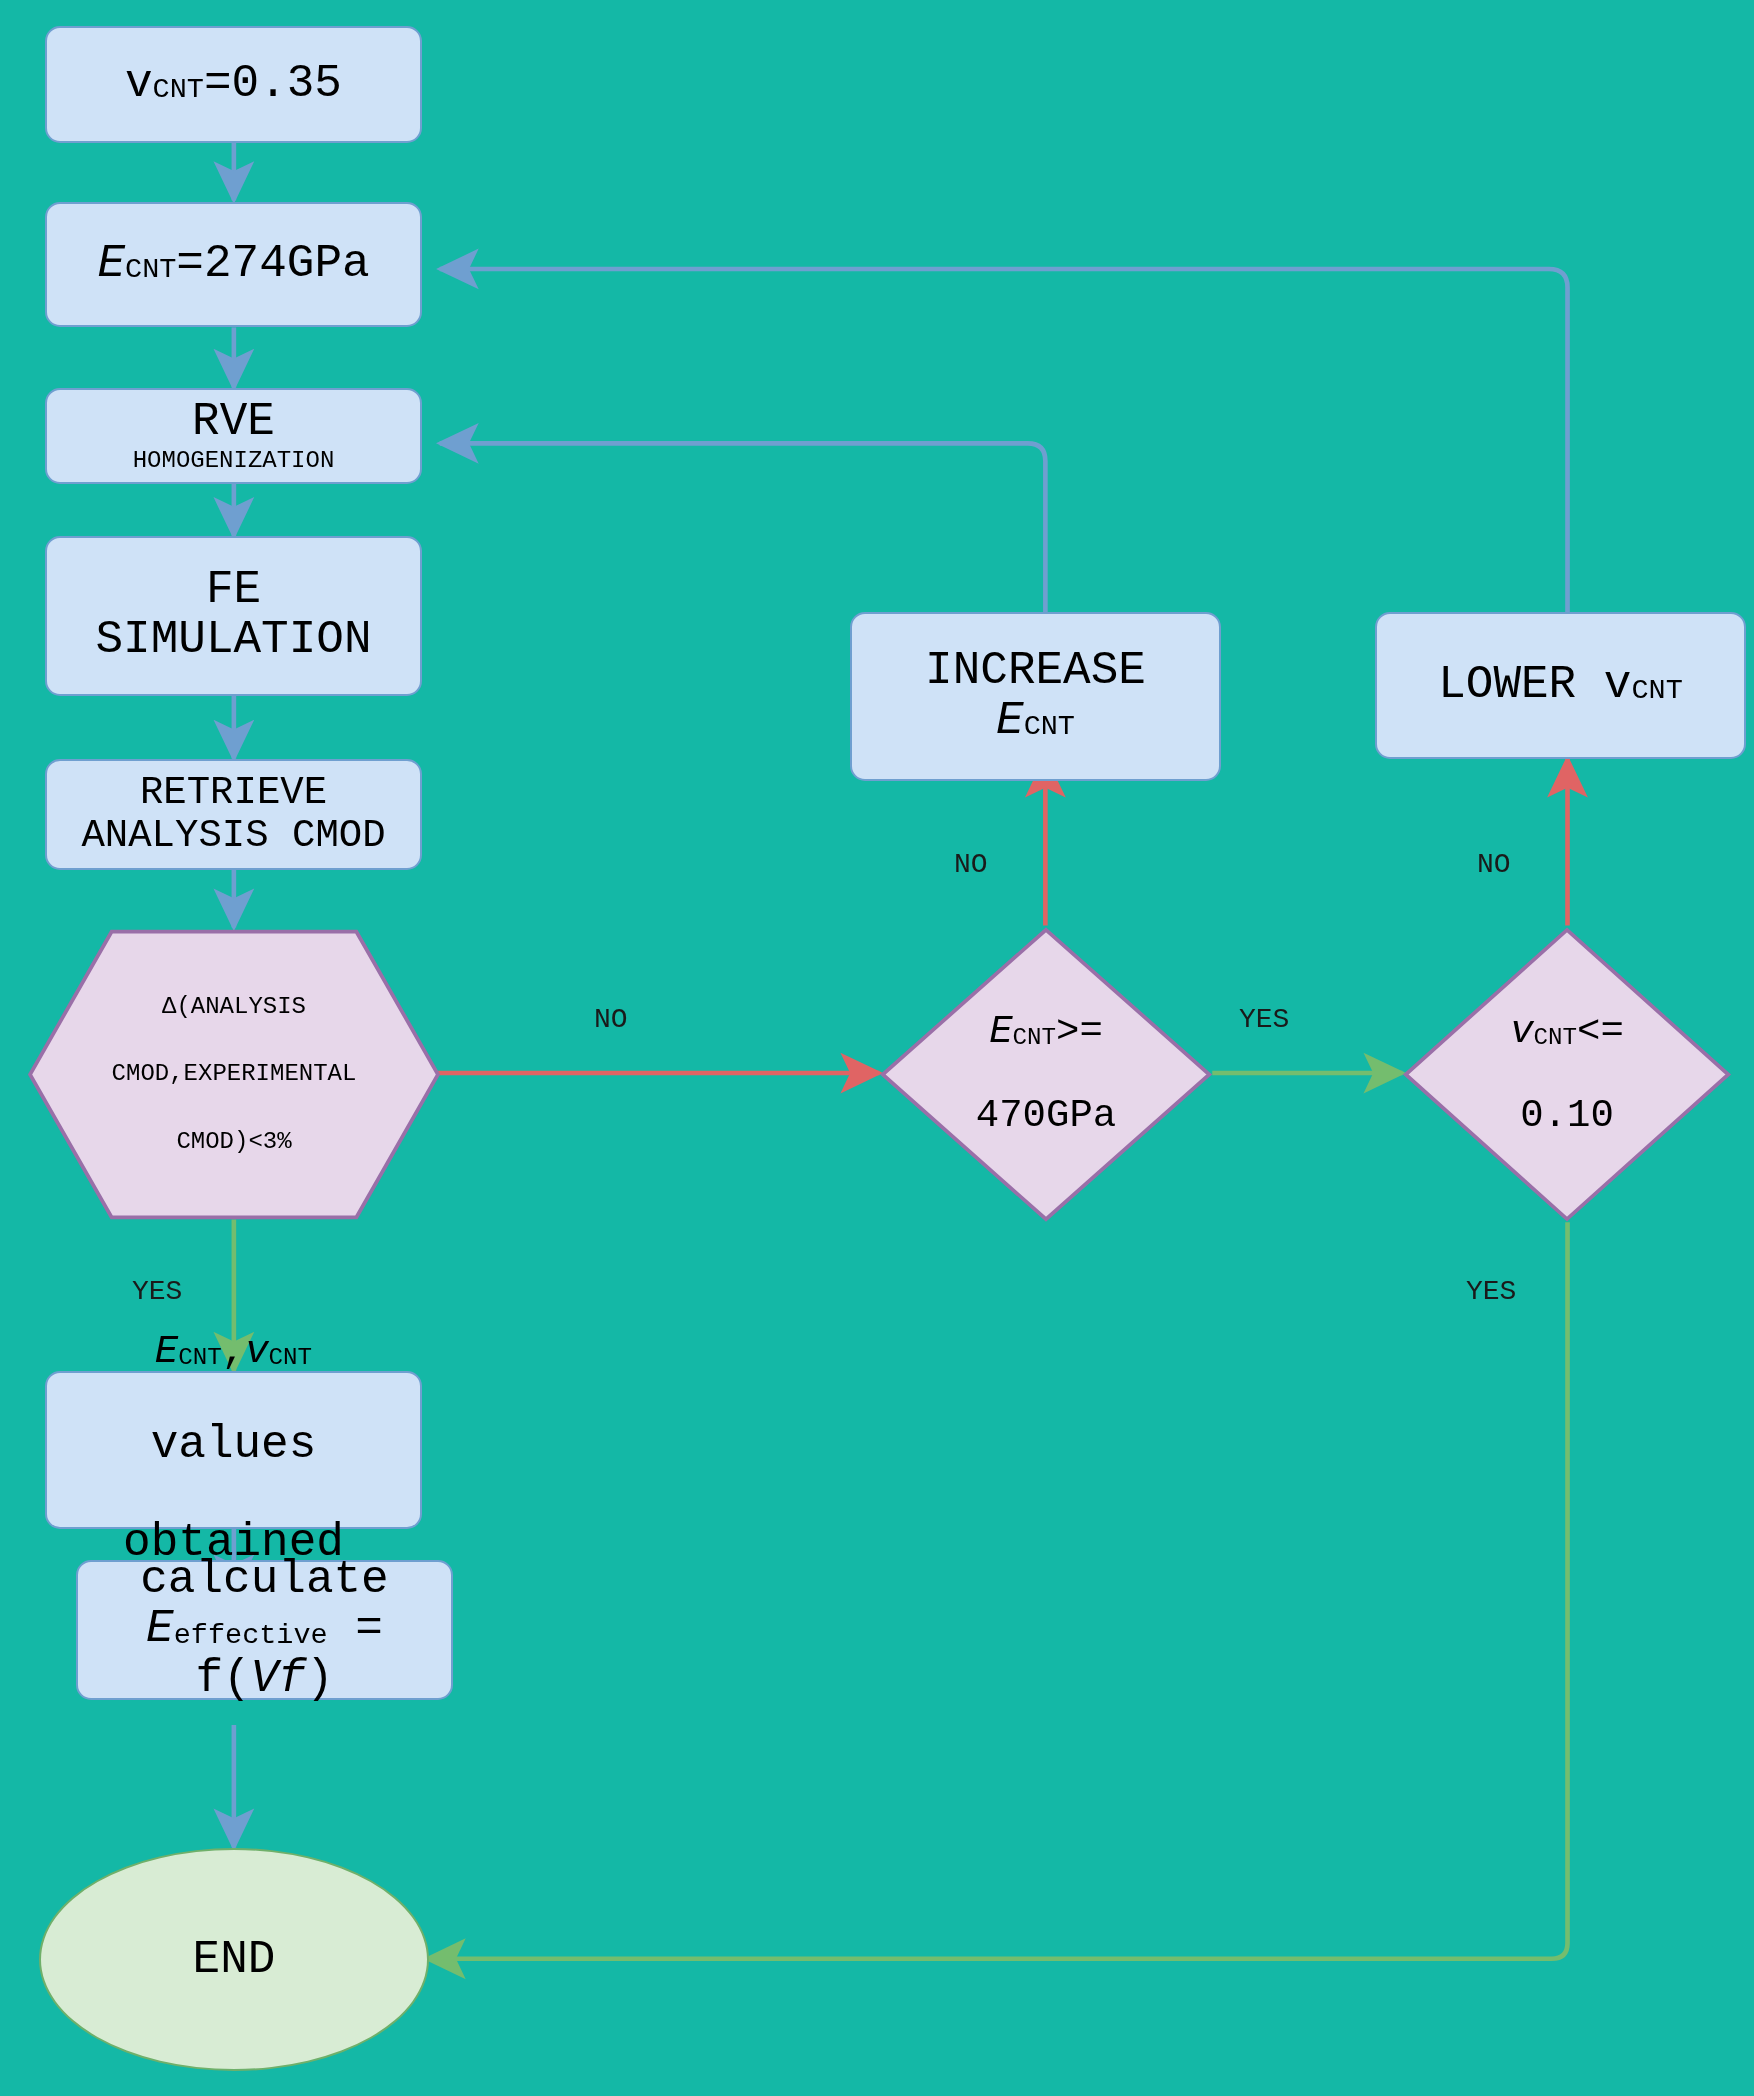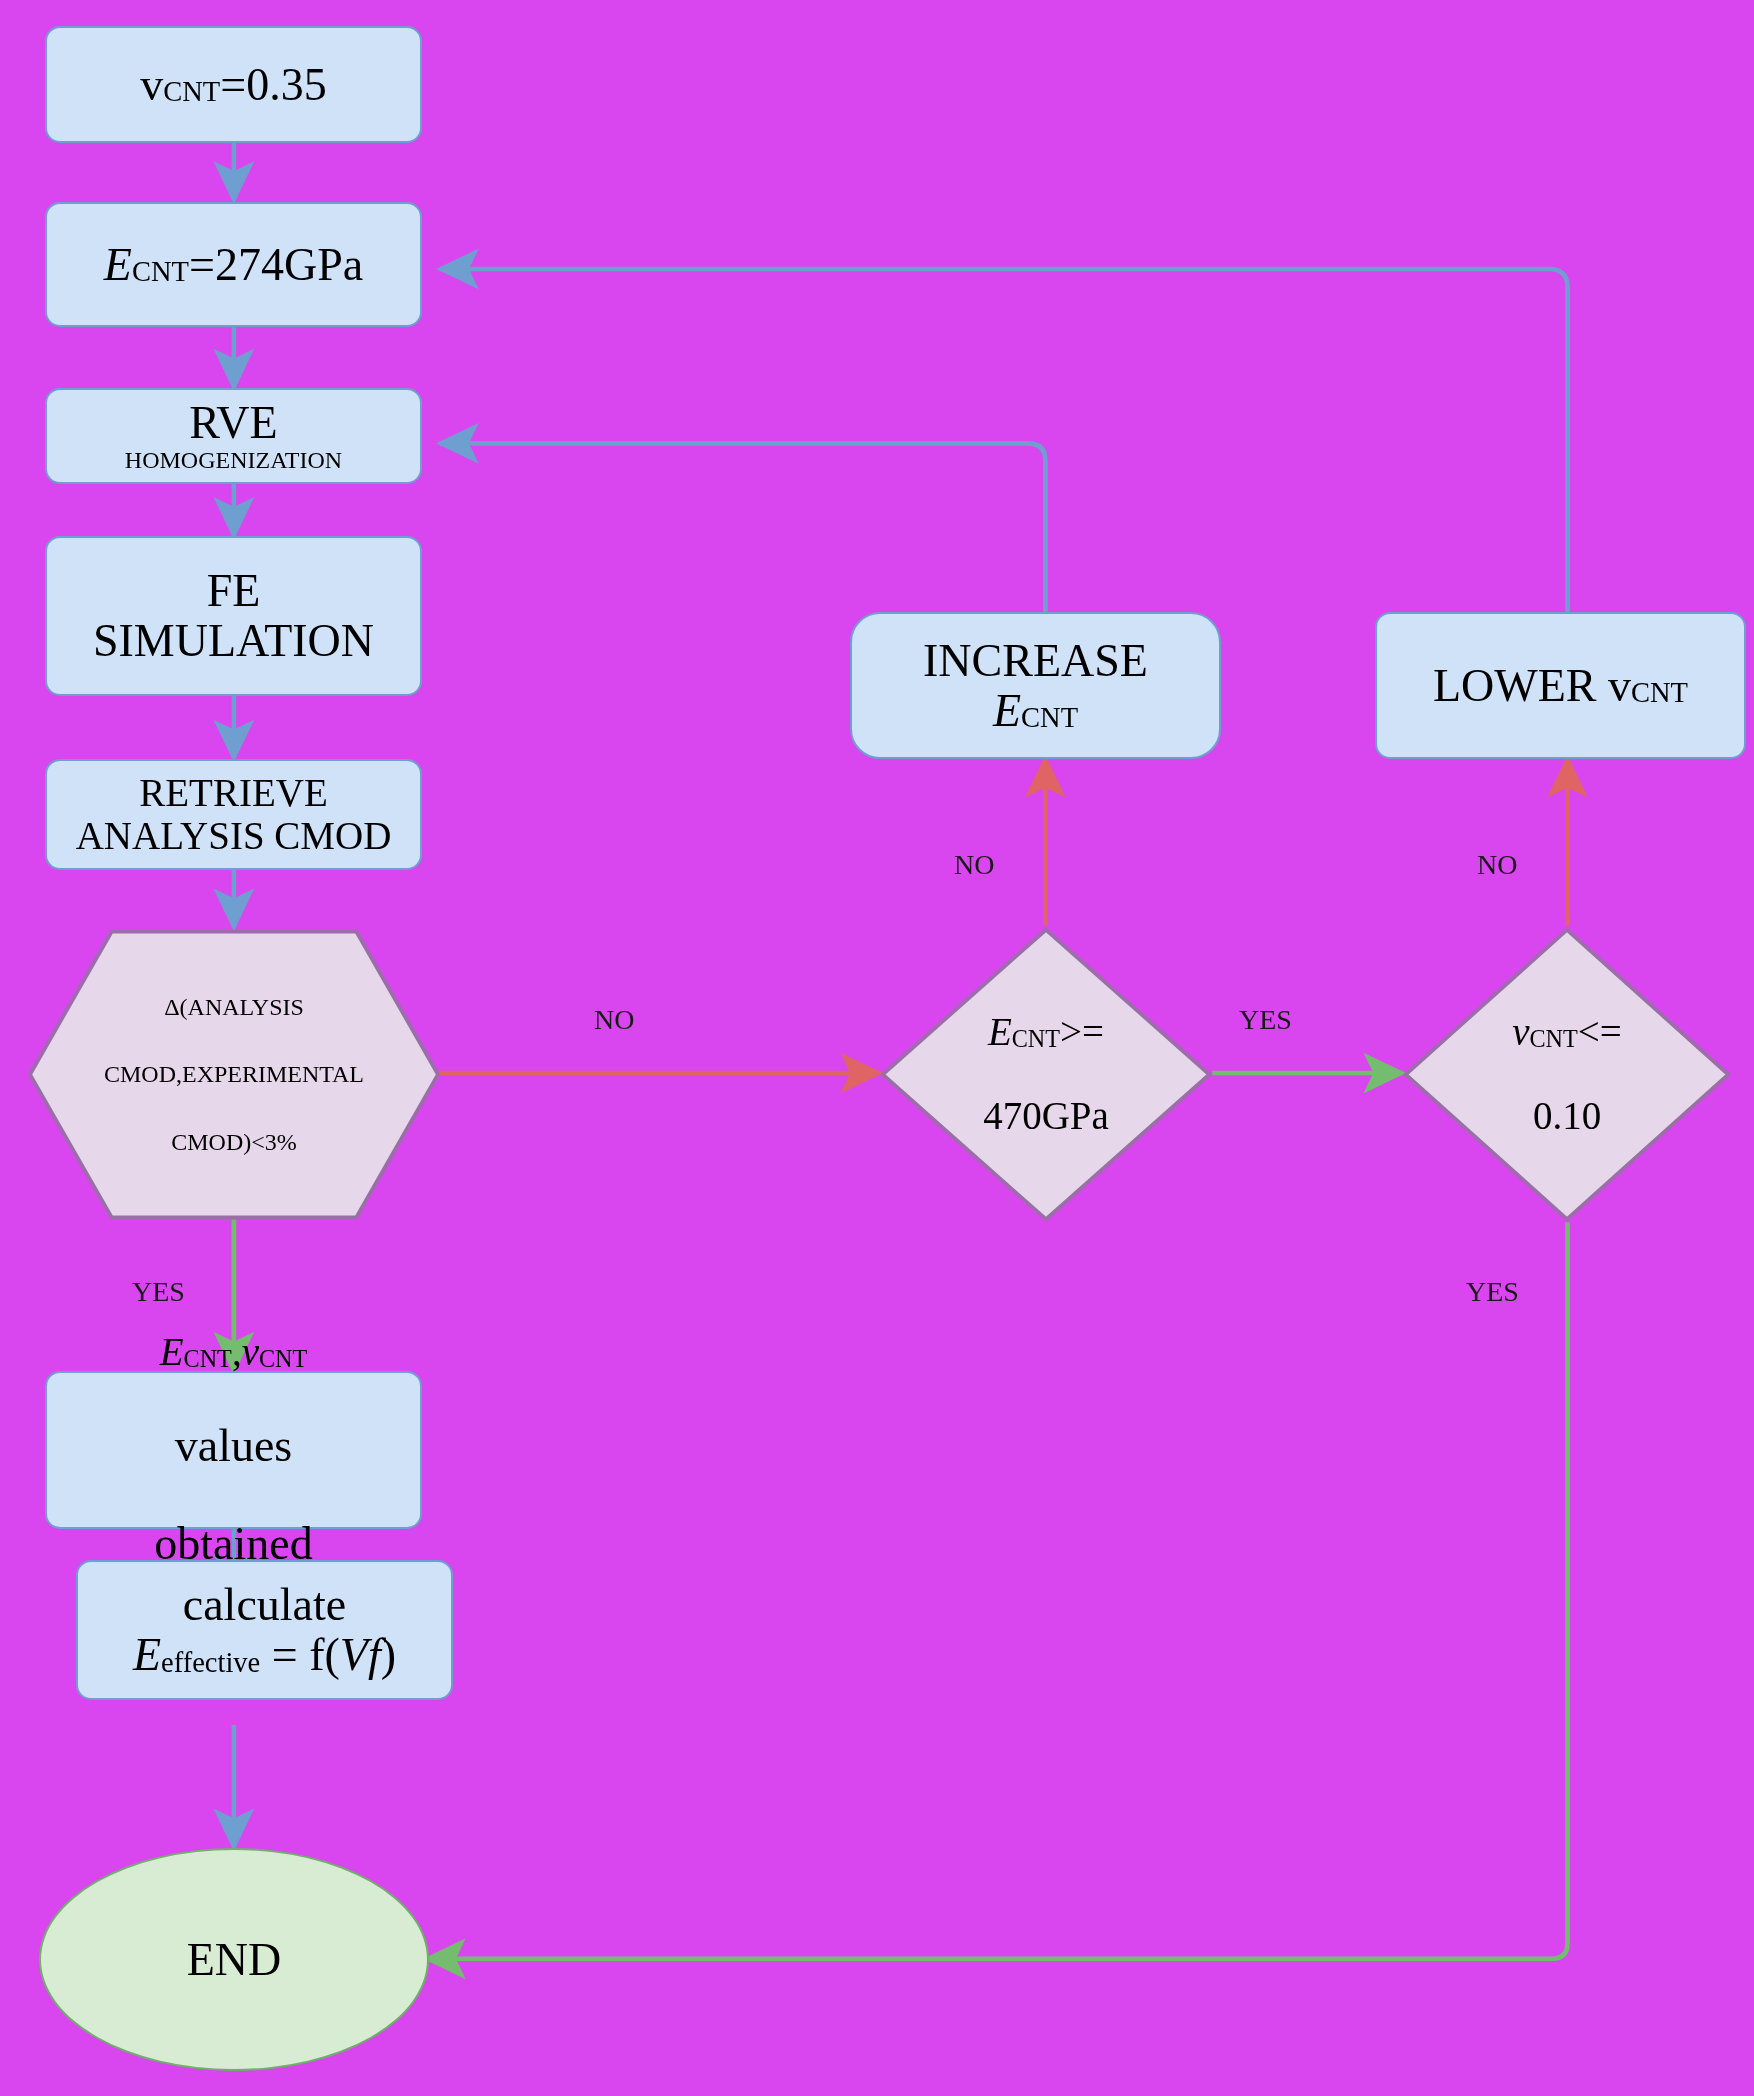--- a/index.html
+++ b/index.html
@@ -4,22 +4,22 @@
 <style>
   html, body {
     margin: 0;
     padding: 0;
     background: #ffffff;
   }
   #canvas {
     position: relative;
     width: 1755px;
     height: 2096px;
-    background: #d946ef;
-    font-family: Liberation Serif, serif;
+    background: #14b8a6;
+    font-family: Liberation Mono, monospace;
     overflow: hidden;
   }
   svg.edges {
     position: absolute;
     left: 0; top: 0;
     width: 1755px;
     height: 2096px;
     pointer-events: none;
   }
   .node {
@@ -151,21 +151,21 @@
   <div class="node proc" style="left:45px; top:536px; width:377px; height:160px;">
     <div class="big">FE</div>
     <div class="big">SIMULATION</div>
   </div>
 
   <div class="node proc" style="left:45px; top:759px; width:377px; height:111px;">
     <div class="med">RETRIEVE</div>
     <div class="med">ANALYSIS CMOD</div>
   </div>
 
-  <div class="node proc" style="left:850px; top:612px; width:371px; height:147px;border-radius:30px;">
+  <div class="node proc" style="left:850px; top:612px; width:371px; height:169px;">
     <div class="big">INCREASE</div>
     <div class="big"><span class="ital">E</span><sub class="sc">CNT</sub></div>
   </div>
 
   <div class="node proc" style="left:1375px; top:612px; width:371px; height:147px;">
     <div class="big"><span>LOWER </span><span>v</span><sub class="sc">CNT</sub></div>
   </div>
 
   <div class="node proc" style="left:45px; top:1371px; width:377px; height:158px;gap:48px;">
     <div class="med"><span class="ital">E</span><sub class="sc">CNT</sub><span>,</span><span class="ital">v</span><sub class="sc">CNT</sub></div>

